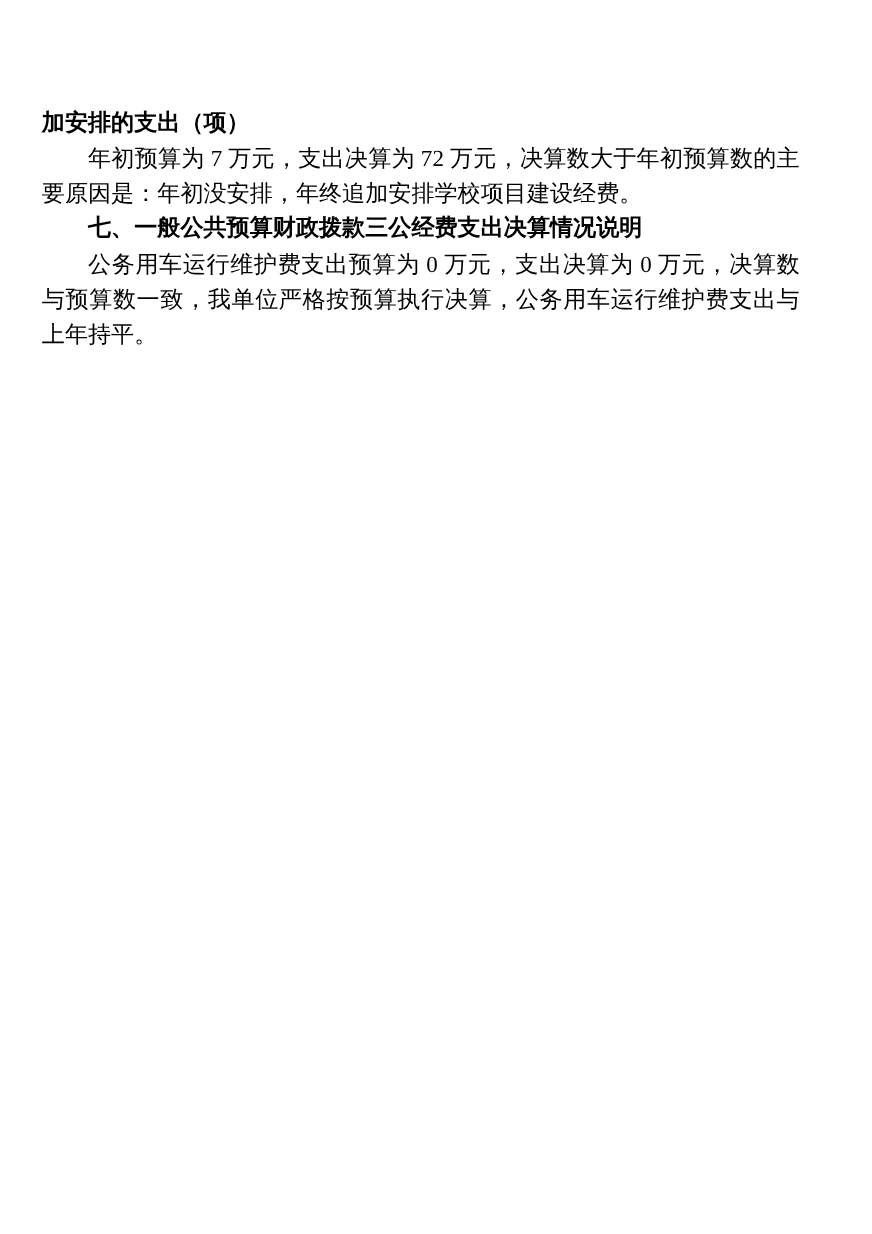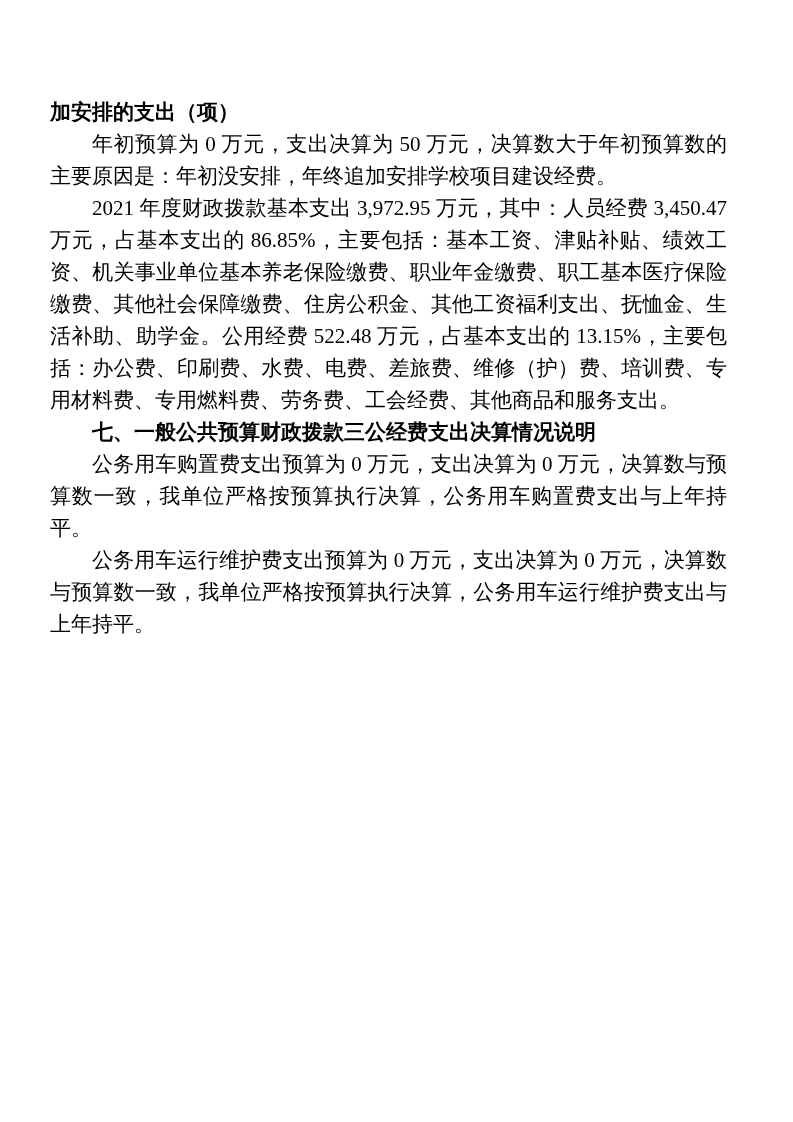--- a/index.html
+++ b/index.html
@@ -7,21 +7,21 @@
     padding: 0;
     background: #ffffff;
   }
   .page {
     position: relative;
     width: 793px;
     height: 1122px;
     margin: 0 auto;
     background: #ffffff;
     box-sizing: border-box;
-    padding: 96px 66px 0 50px;
+    padding: 96px 66px 0 38px;
     overflow: hidden;
     font-family: "Liberation Serif", "DejaVu Serif", serif;
     font-size: 21px;
     line-height: 32px;
     color: #000000;
   }
   .block {
     margin: 0;
     text-align: justify;
   }
@@ -36,27 +36,25 @@
   .hanging {
     text-indent: 0;
   }
 </style>
 </head>
 <body>
 
 <div class="page">
   <p class="block heading hanging">加安排的支出（项）</p>
 
-  <p class="block indent">年初预算为 0 万元，支出决算为 50 万元，决算数大于年初预算数的主要原因是：年初没安排，年终追加安排学校项目建设经费。</p>
+  <p class="block indent">年初预算为 7 万元，支出决算为 72 万元，决算数大于年初预算数的主要原因是：年初没安排，年终追加安排学校项目建设经费。</p>
 
 
-  <p class="block indent">2021 年度财政拨款基本支出 3,972.95 万元，其中：人员经费 3,450.47 万元，占基本支出的 86.85%，主要包括：基本工资、津贴补贴、绩效工资、机关事业单位基本养老保险缴费、职业年金缴费、职工基本医疗保险缴费、其他社会保障缴费、住房公积金、其他工资福利支出、抚恤金、生活补助、助学金。公用经费 522.48 万元，占基本支出的 13.15%，主要包括：办公费、印刷费、水费、电费、差旅费、维修（护）费、培训费、专用材料费、专用燃料费、劳务费、工会经费、其他商品和服务支出。</p>
 
   <p class="block heading indent">七、一般公共预算财政拨款三公经费支出决算情况说明</p>
 
 
 
 
 
-  <p class="block indent">公务用车购置费支出预算为 0 万元，支出决算为 0 万元，决算数与预算数一致，我单位严格按预算执行决算，公务用车购置费支出与上年持平。</p>
 
   <p class="block indent">公务用车运行维护费支出预算为 0 万元，支出决算为 0 万元，决算数与预算数一致，我单位严格按预算执行决算，公务用车运行维护费支出与上年持平。</p>
 </div>
 
 </body></html>

